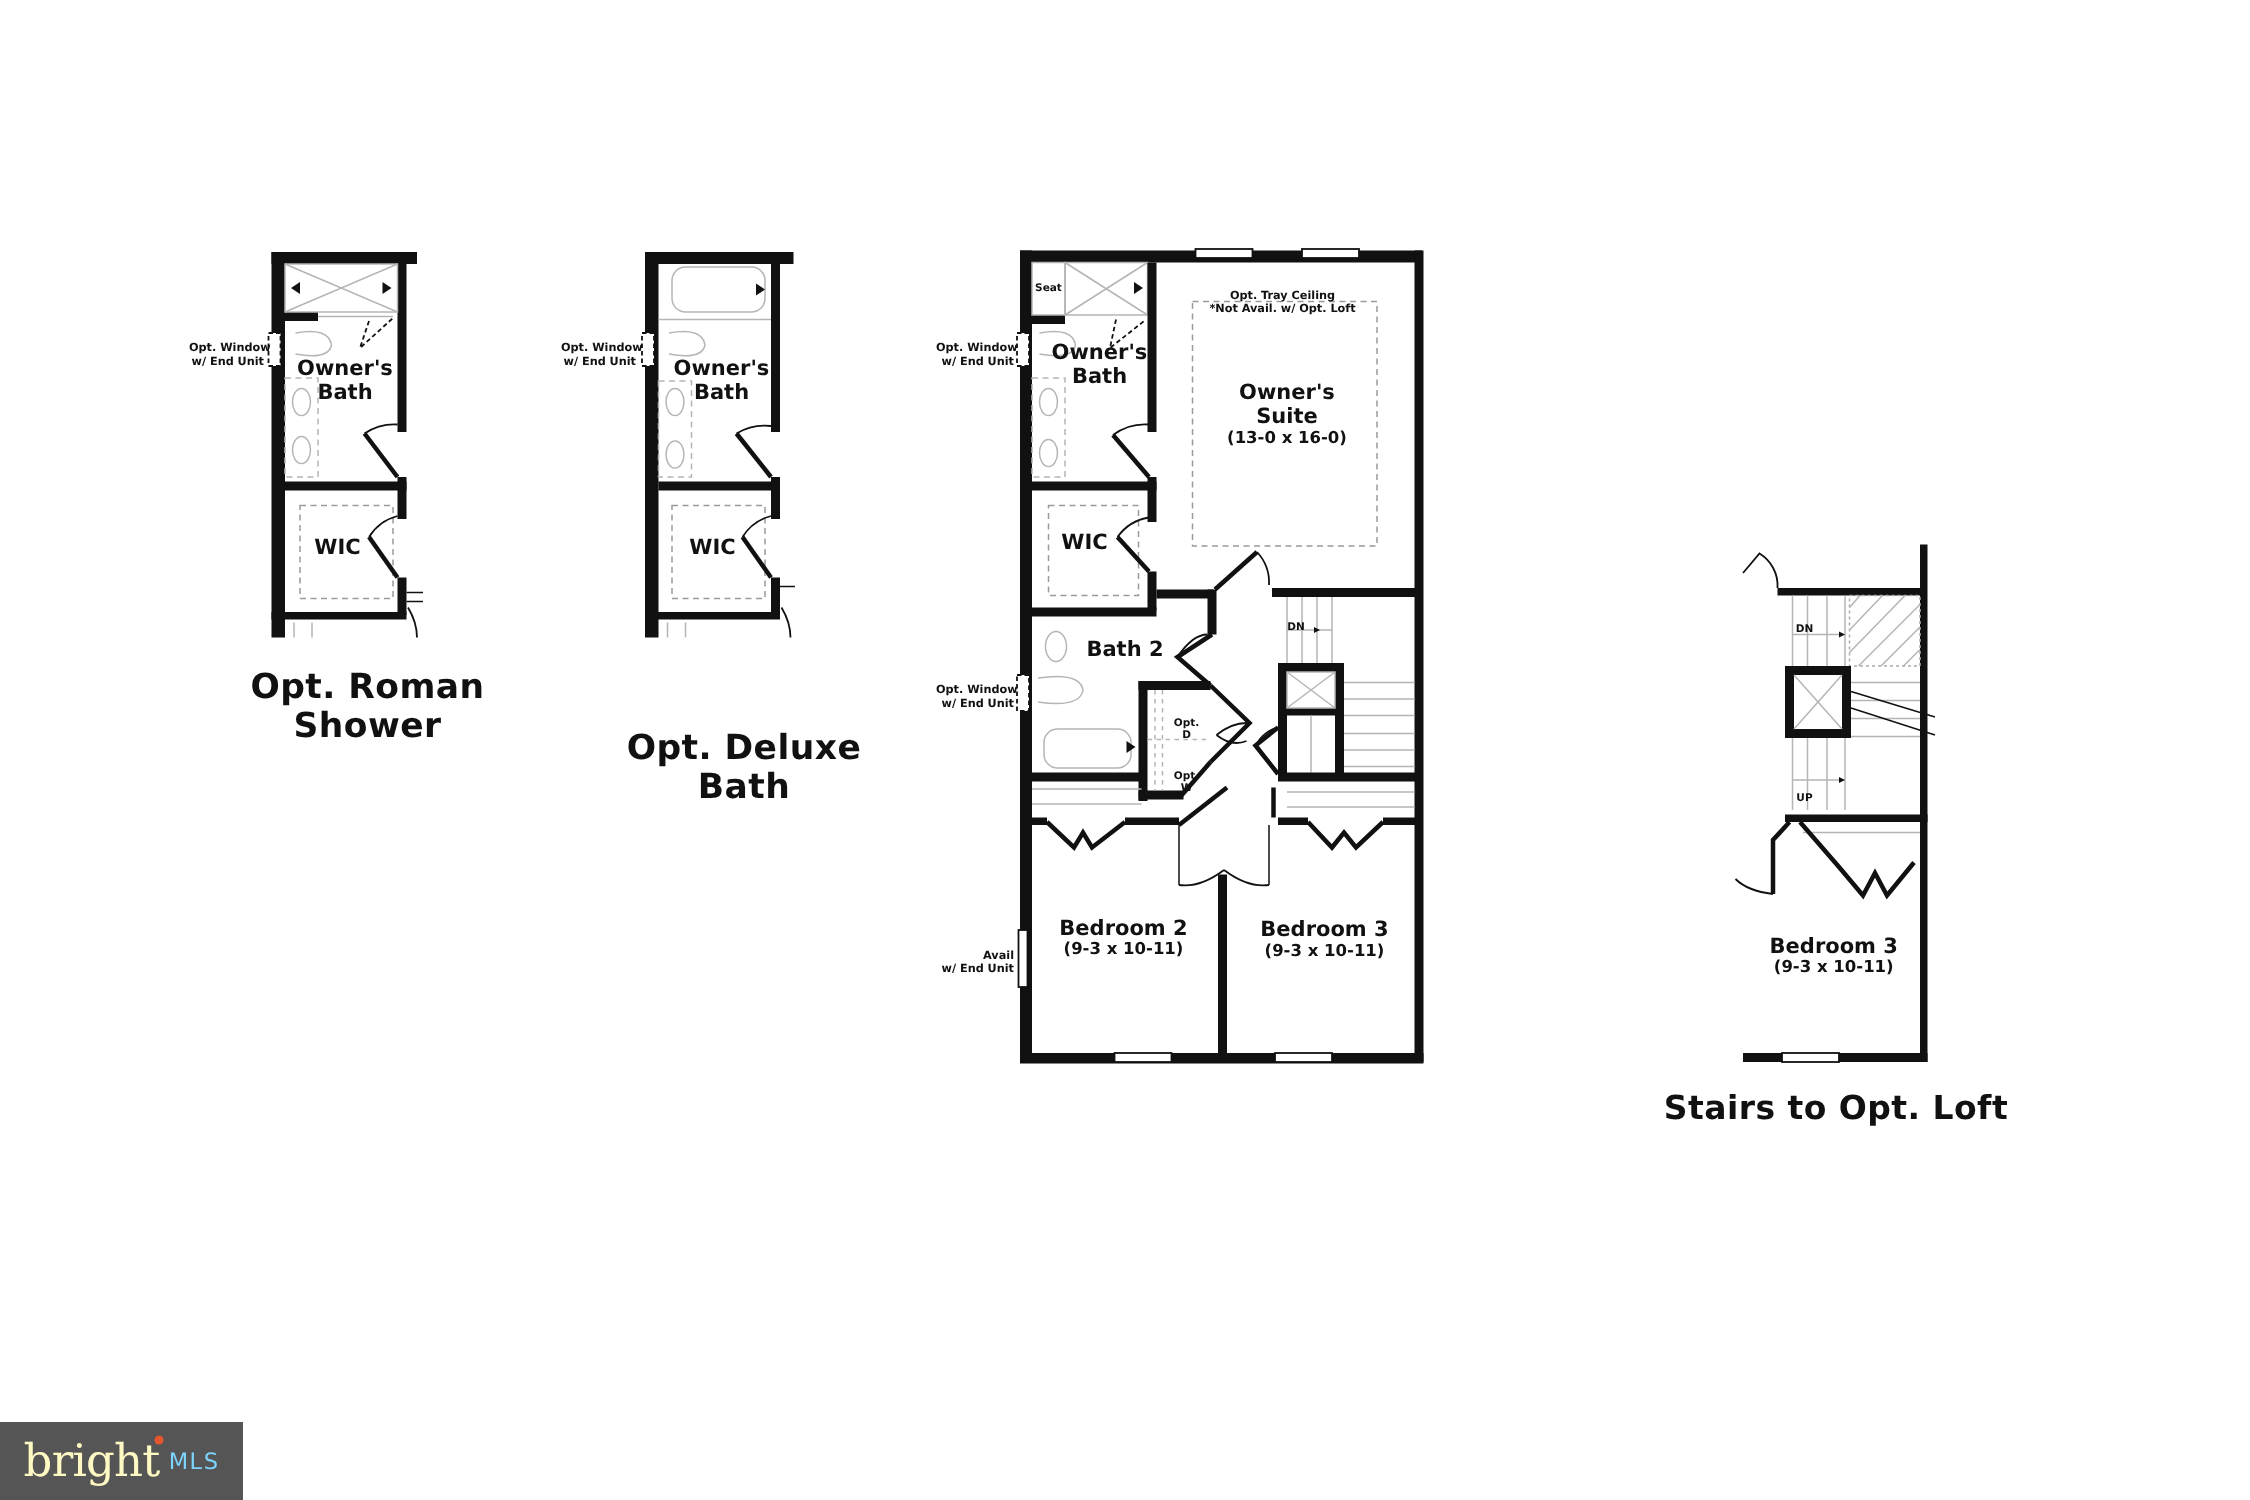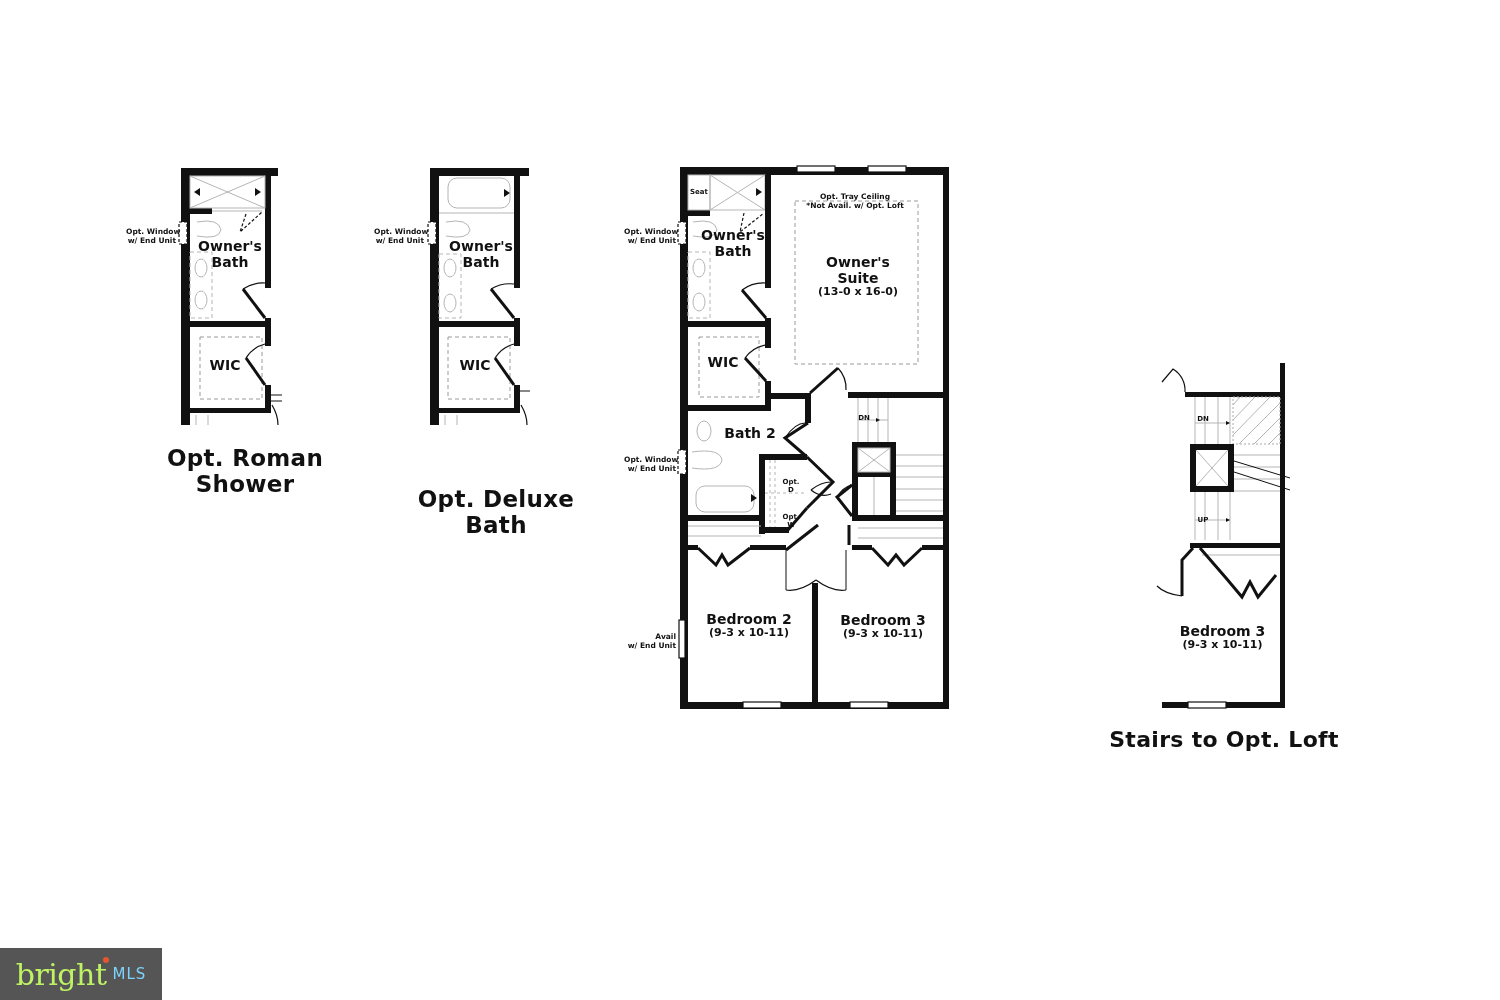--- a/index.html
+++ b/index.html
@@ -15,21 +15,21 @@
     .win { fill: #fff; stroke: #111; stroke-width: 1.2; }
     .lbl { position: absolute; text-align: center; white-space: nowrap; line-height: 1.15; }
     .room { font-size: 14px; font-weight: bold; }
     .dim { font-size: 11px; font-weight: bold; }
     .note { font-size: 7.5px; font-weight: bold; }
     .tiny { font-size: 7px; font-weight: bold; }
     .caption { font-size: 23px; font-weight: bold; letter-spacing: 0.3px; }
     .title { font-size: 34px; font-weight: bold; letter-spacing: 0.5px; line-height: 1.3; }
     #logo { position: absolute; left: 0; top: 948px; width: 162px; height: 52px; background: #555555;
             display: flex; align-items: center; justify-content: center; }
-    #logo .b { font-family: "DejaVu Serif", "Liberation Serif", serif; font-size: 30px; color: #bef264; letter-spacing: -0.5px; }
+    #logo .b { font-family: "DejaVu Serif", "Liberation Serif", serif; font-size: 30px; color: #fef9c3; letter-spacing: -0.5px; }
     #logo .dot { display: inline-block; width: 6px; height: 6px; background: #e4572e; border-radius: 50%;
                  position: relative; top: -14px; margin: 0 1px 0 -3px; }
     #logo .m { font-family: "DejaVu Sans", "Liberation Sans", sans-serif; font-size: 15px; color: #7dd3fc; margin-left: 2px; letter-spacing: 1px; }
   </style>
 </head>
 <body>
 
 <svg id="plan" viewBox="0 0 1500 1000" xmlns="http://www.w3.org/2000/svg">
 
   <g>
@@ -281,21 +281,21 @@
 <div class="lbl note" style="left:626px;top:633px;width:50px;text-align:right;">
   <div>Avail</div>
   <div>w/ End Unit</div>
 </div>
 <div class="lbl room" style="left:828px;top:612px;width:110px;">
   <div>Bedroom 3</div>
   <div class="dim">(9-3 x 10-11)</div>
 </div>
 
 <div class="lbl tiny" style="left:1195px;top:415px;width:16px;">DN</div>
-<div class="lbl tiny" style="left:1195px;top:516px;width:16px;">UP</div>
+<div class="lbl tiny" style="left:1195px;top:528px;width:16px;">UP</div>
 <div class="lbl room" style="left:1165px;top:623px;width:115px;">
   <div>Bedroom 3</div>
   <div class="dim">(9-3 x 10-11)</div>
 </div>
 <div class="lbl caption" style="left:1090px;top:727px;width:268px;font-size:22px;">Stairs to Opt. Loft</div>
 
 <div class="lbl title" style="left:560px;top:857px;width:380px;">
 </div>
 
 <div id="logo">

